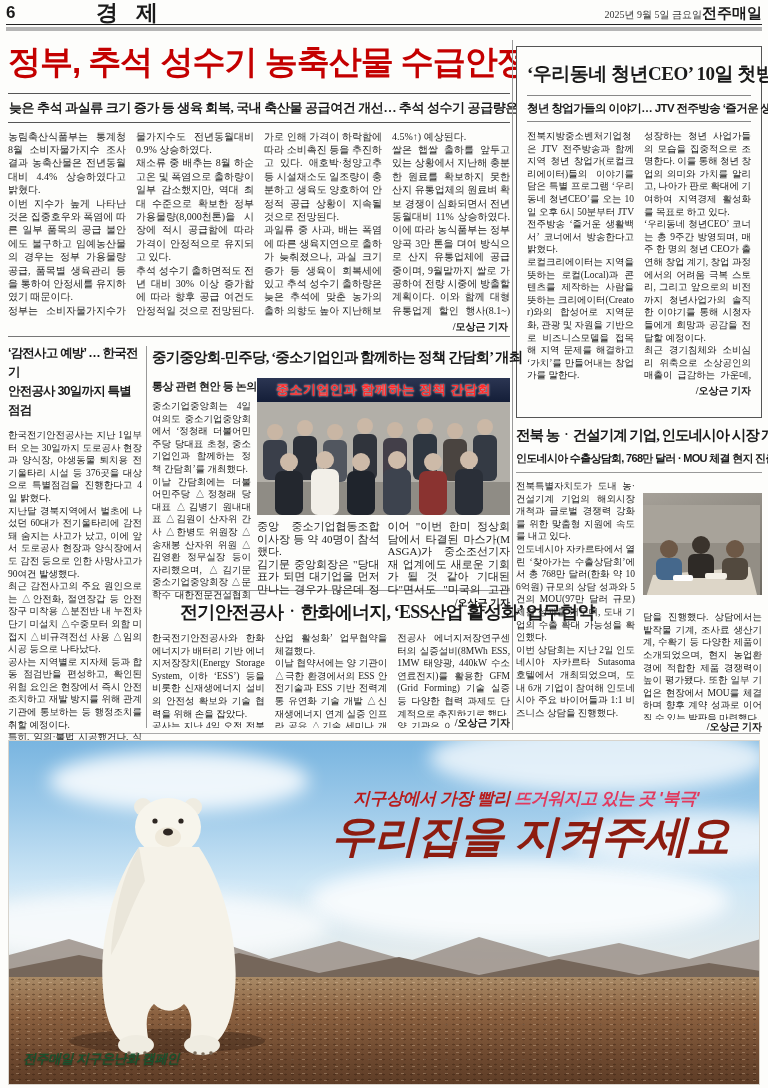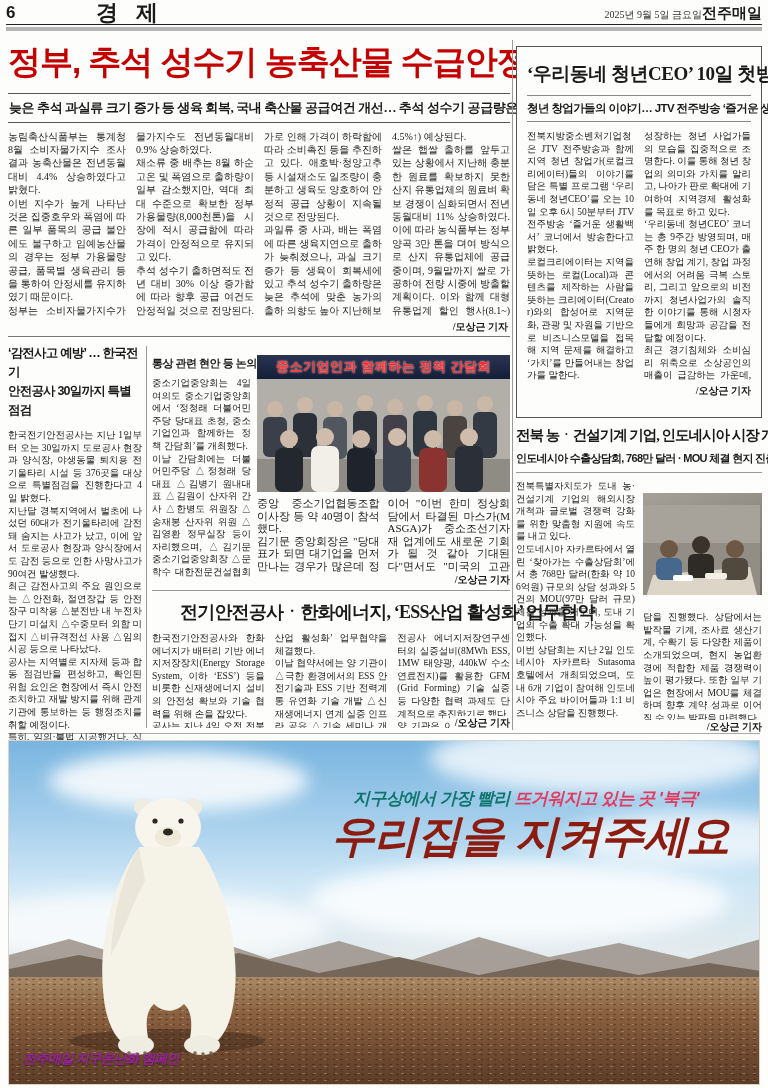--- a/index.html
+++ b/index.html
@@ -77,24 +77,24 @@
   .ad .sky { position:absolute; left:0; top:0; width:752px; height:232px;
     background:linear-gradient(180deg,#79b5e0 0%,#9fcbea 30%,#cfe7f6 62%,#e9ecea 100%); }
   .cloud { position:absolute; background:rgba(255,255,255,.85); border-radius:50%; filter:blur(9px); }
   .ad .mountains { position:absolute; left:0; top:176px; width:752px; height:70px; }
   .ad .ground { position:absolute; left:0; top:236px; width:752px; height:109px;
     background:linear-gradient(180deg,#a98a66 0%,#8a603f 35%,#6f4a30 70%,#5d3c26 100%); }
   .ad .ground::after { content:""; position:absolute; inset:0;
     background-image:radial-gradient(rgba(40,20,8,.35) 1px, transparent 1.6px), radial-gradient(rgba(255,230,200,.25) 1px, transparent 1.5px);
     background-size:7px 5px, 11px 7px; background-position:0 0, 3px 2px; }
   .ad-kicker { position:absolute; left:344px; top:46px; font-family:"Liberation Sans",sans-serif; font-style:italic; font-weight:900; font-size:17px; letter-spacing:-0.5px; white-space:nowrap; }
-  .ad-kicker .k1 { color:#0f766e; } .ad-kicker .k2 { color:#e23a5e; } .ad-kicker .k3 { color:#e23a5e; }
+  .ad-kicker .k1 { color:#b91c1c; } .ad-kicker .k2 { color:#e23a5e; } .ad-kicker .k3 { color:#e23a5e; }
   .ad-headline { position:absolute; left:322px; top:66px; font-family:"Liberation Sans",sans-serif; font-style:italic; font-weight:900; font-size:44px; color:#8d1c10; letter-spacing:-1px; white-space:nowrap; }
   .ad-body { position:absolute; left:374px; top:130px; width:372px; font-family:"Liberation Sans",sans-serif; font-weight:bold; font-size:11px; line-height:14.6px; color:#cc4a44; text-align:justify; }
-  .ad-caption { position:absolute; left:14px; bottom:16px; color:#a21caf; font-family:"Liberation Sans",sans-serif; font-weight:bold; font-style:italic; font-size:13px; opacity:.92; letter-spacing:-0.5px; text-shadow:0 1px 2px rgba(0,0,0,.5); }
+  .ad-caption { position:absolute; left:14px; bottom:16px; color:#14532d; font-family:"Liberation Sans",sans-serif; font-weight:bold; font-style:italic; font-size:13px; opacity:.92; letter-spacing:-0.5px; text-shadow:0 1px 2px rgba(0,0,0,.5); }
   .bear { position:absolute; left:18px; top:44px; }
 </style>
 </head>
 <body>
 
 <div id="page">
 
   <div class="hdr">
     <div class="pno">6</div>
     <div class="sect">경 제</div>
@@ -158,20 +158,21 @@
 안전공사 30일까지 특별 점검</div>
     <div class="safety-body"> 한국전기안전공사는 지난 1일부터 오는 30일까지 도로공사 현장과 양식장, 야생동물 퇴치용 전기울타리 시설 등 376곳을 대상으로 특별점검을 진행한다고 4일 밝혔다.
  지난달 경북지역에서 벌초에 나섰던 60대가 전기울타리에 감전돼 숨지는 사고가 났고, 이에 앞서 도로공사 현장과 양식장에서도 감전 등으로 인한 사망사고가 90여건 발생했다.
  최근 감전사고의 주요 원인으로는 △안전화, 절연장갑 등 안전장구 미착용 △분전반 내 누전차단기 미설치 △수중모터 외함 미접지 △비규격전선 사용 △임의 시공 등으로 나타났다.
  공사는 지역별로 지자체 등과 합동 점검반을 편성하고, 확인된 위험 요인은 현장에서 즉시 안전조치하고 재발 방지를 위해 관계기관에 통보하는 등 행정조치를 취할 예정이다.
  특히, 임의·불법 시공했거나, 식별이 어려운 전기울타리는 지자체 이장단협의회를 통해 위험성을 홍보하고 임의·불법 시설물 신고제도(☎1588-7500)를 활용해 점검 효율성을 높일 계획이다.</div>
     <div class="byline">/오상근 기자</div>
   </div>
 
   <div class="policy">
+    <div class="policy-title">중기중앙회-민주당, ‘중소기업인과 함께하는 정책 간담회’ 개최</div>
     <div class="policy-kicker">통상 관련 현안 등 논의</div>
     <div class="policy-flex">
       <div class="policy-leftcol"> 중소기업중앙회는 4일 여의도 중소기업중앙회에서 ‘정청래 더불어민주당 당대표 초청, 중소기업인과 함께하는 정책 간담회’를 개최했다.
  이날 간담회에는 더불어민주당 △정청래 당대표 △김병기 원내대표 △김원이 산자위 간사 △한병도 위원장 △송재봉 산자위 위원 △김영환 정무실장 등이 자리했으며, △김기문 중소기업중앙회장 △문학수 대한전문건설협회장 △조인호 대한기계설비건설협회장 △박성숙 한국여성경제인협회장 △강환수 한국전기공사협회장 △김덕재 IT여성기업인협회장 등</div>
       <div class="policy-right">
         <div class="photo1">
           <div class="banner">
             <span>중소기업인과 함께하는 정책 간담회</span>
           </div>
           <svg width="253" height="113" viewBox="0 0 253 113">

